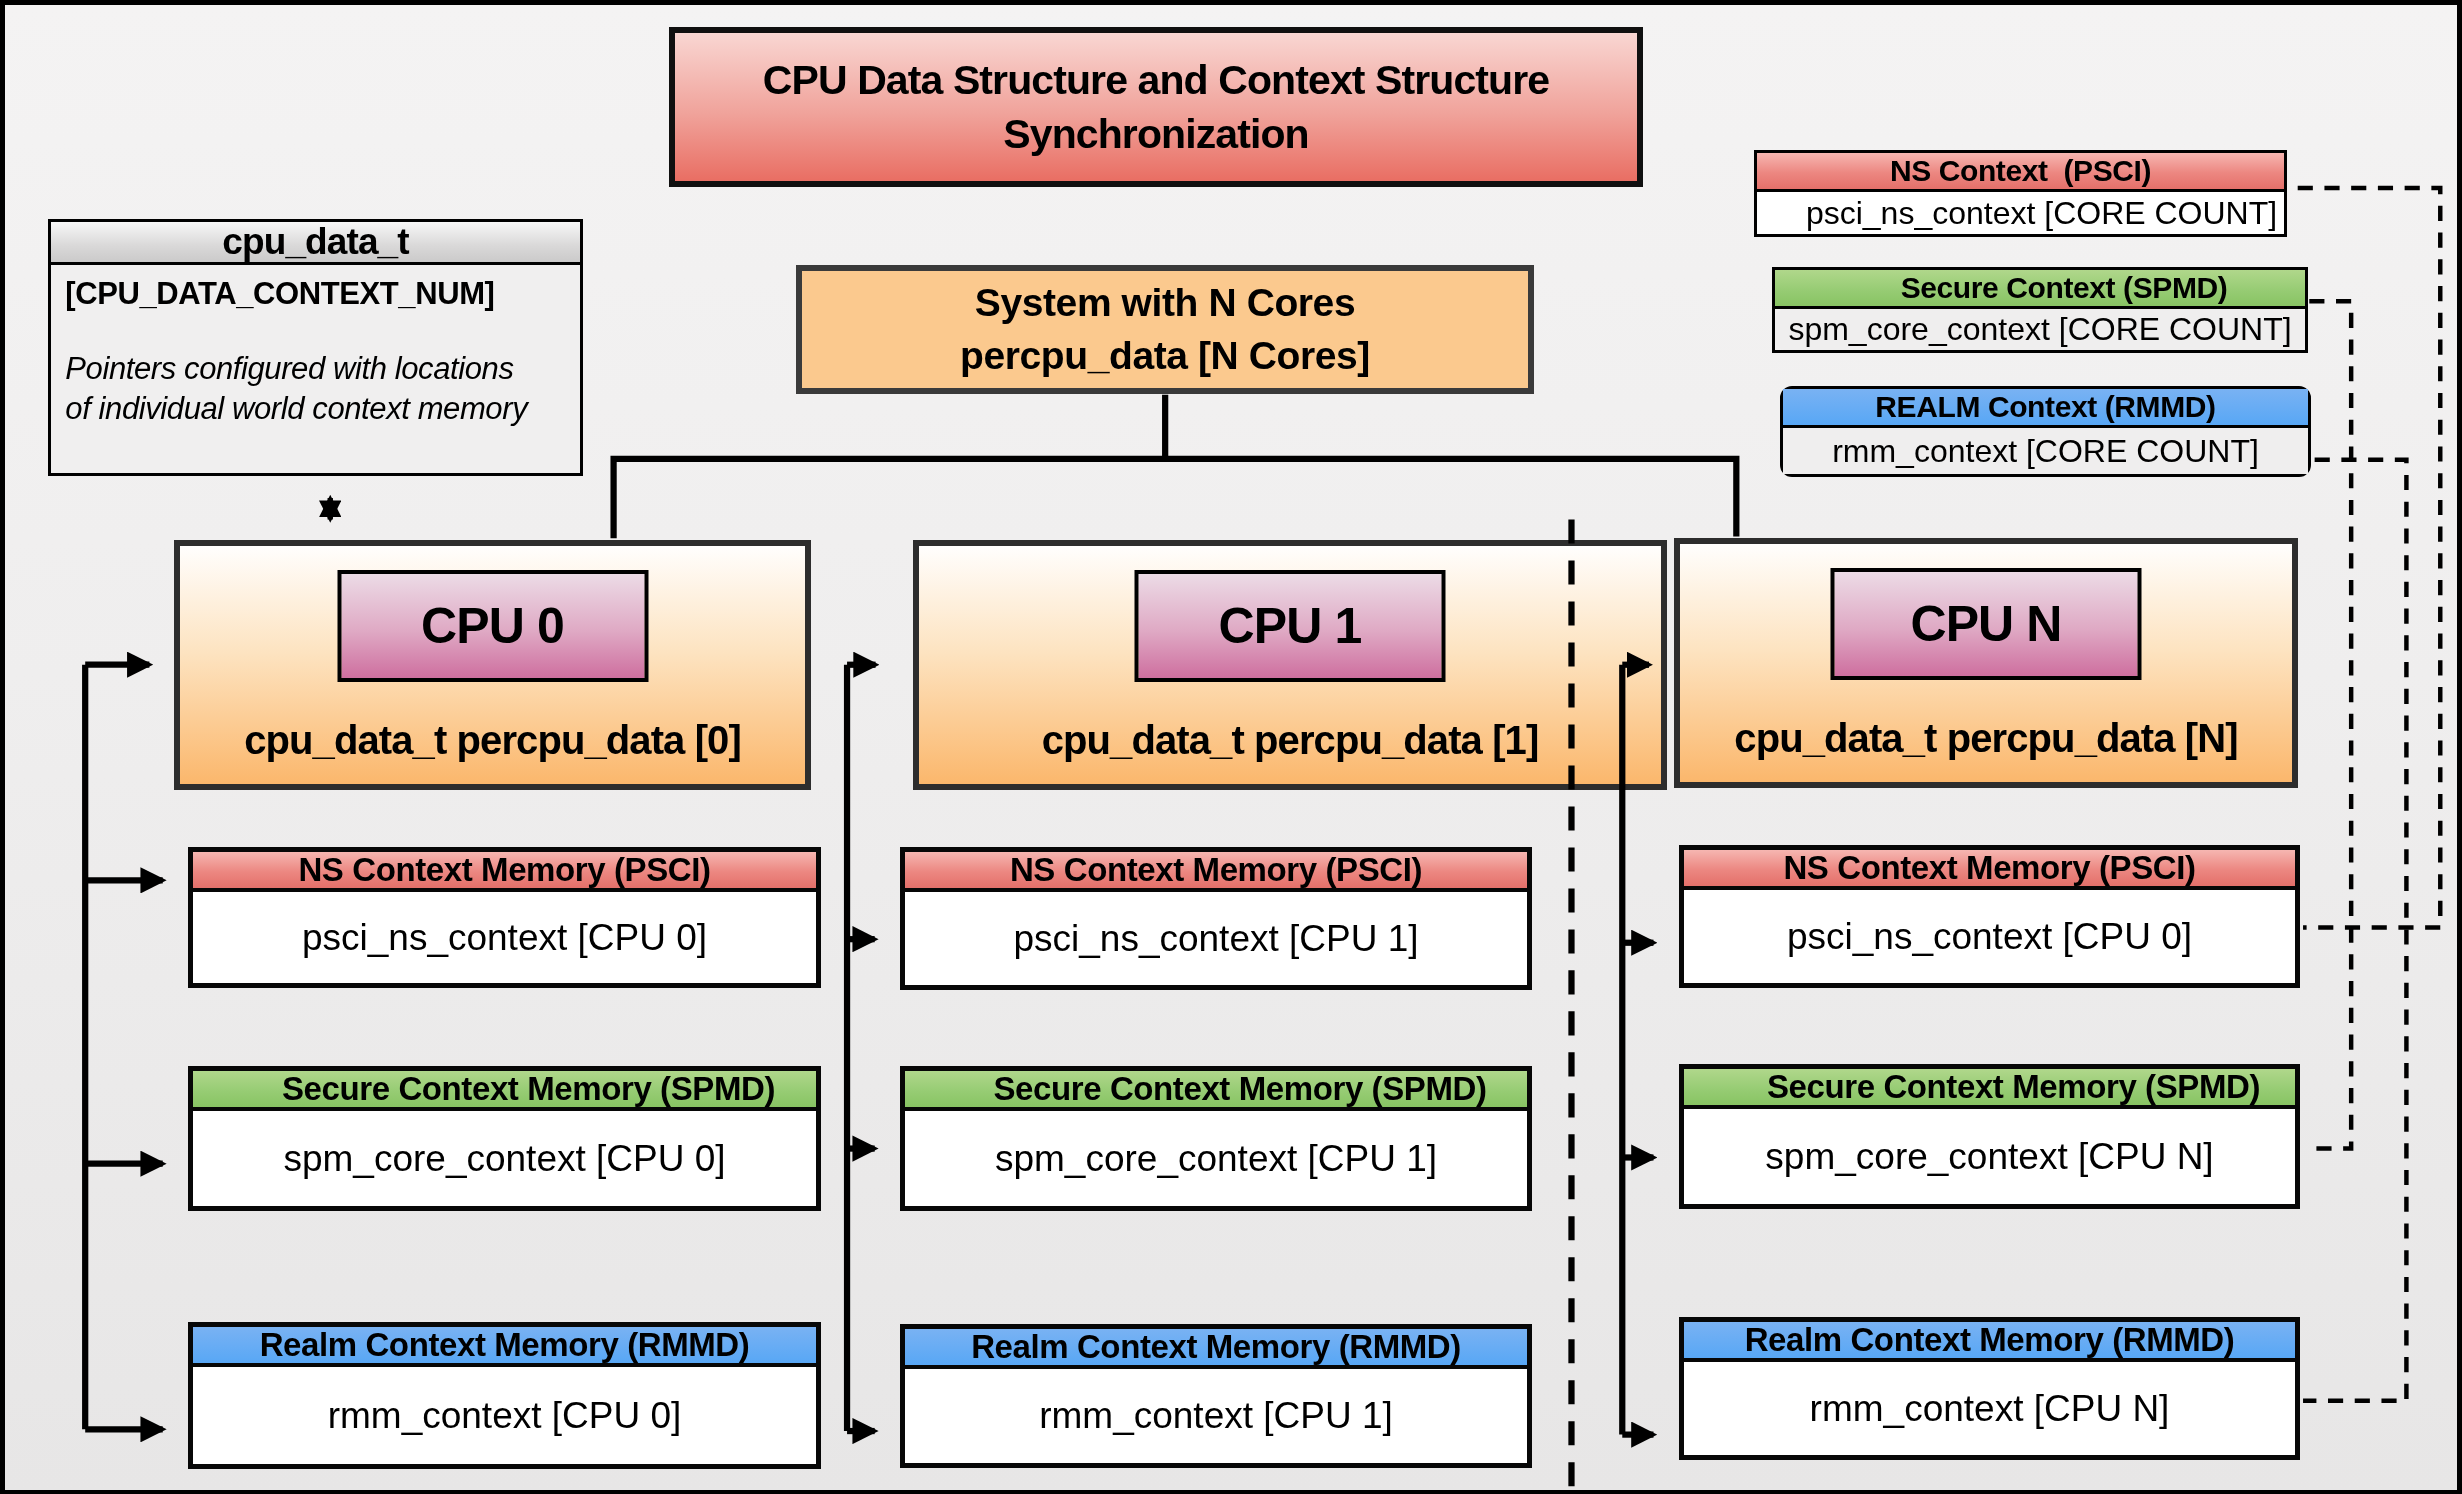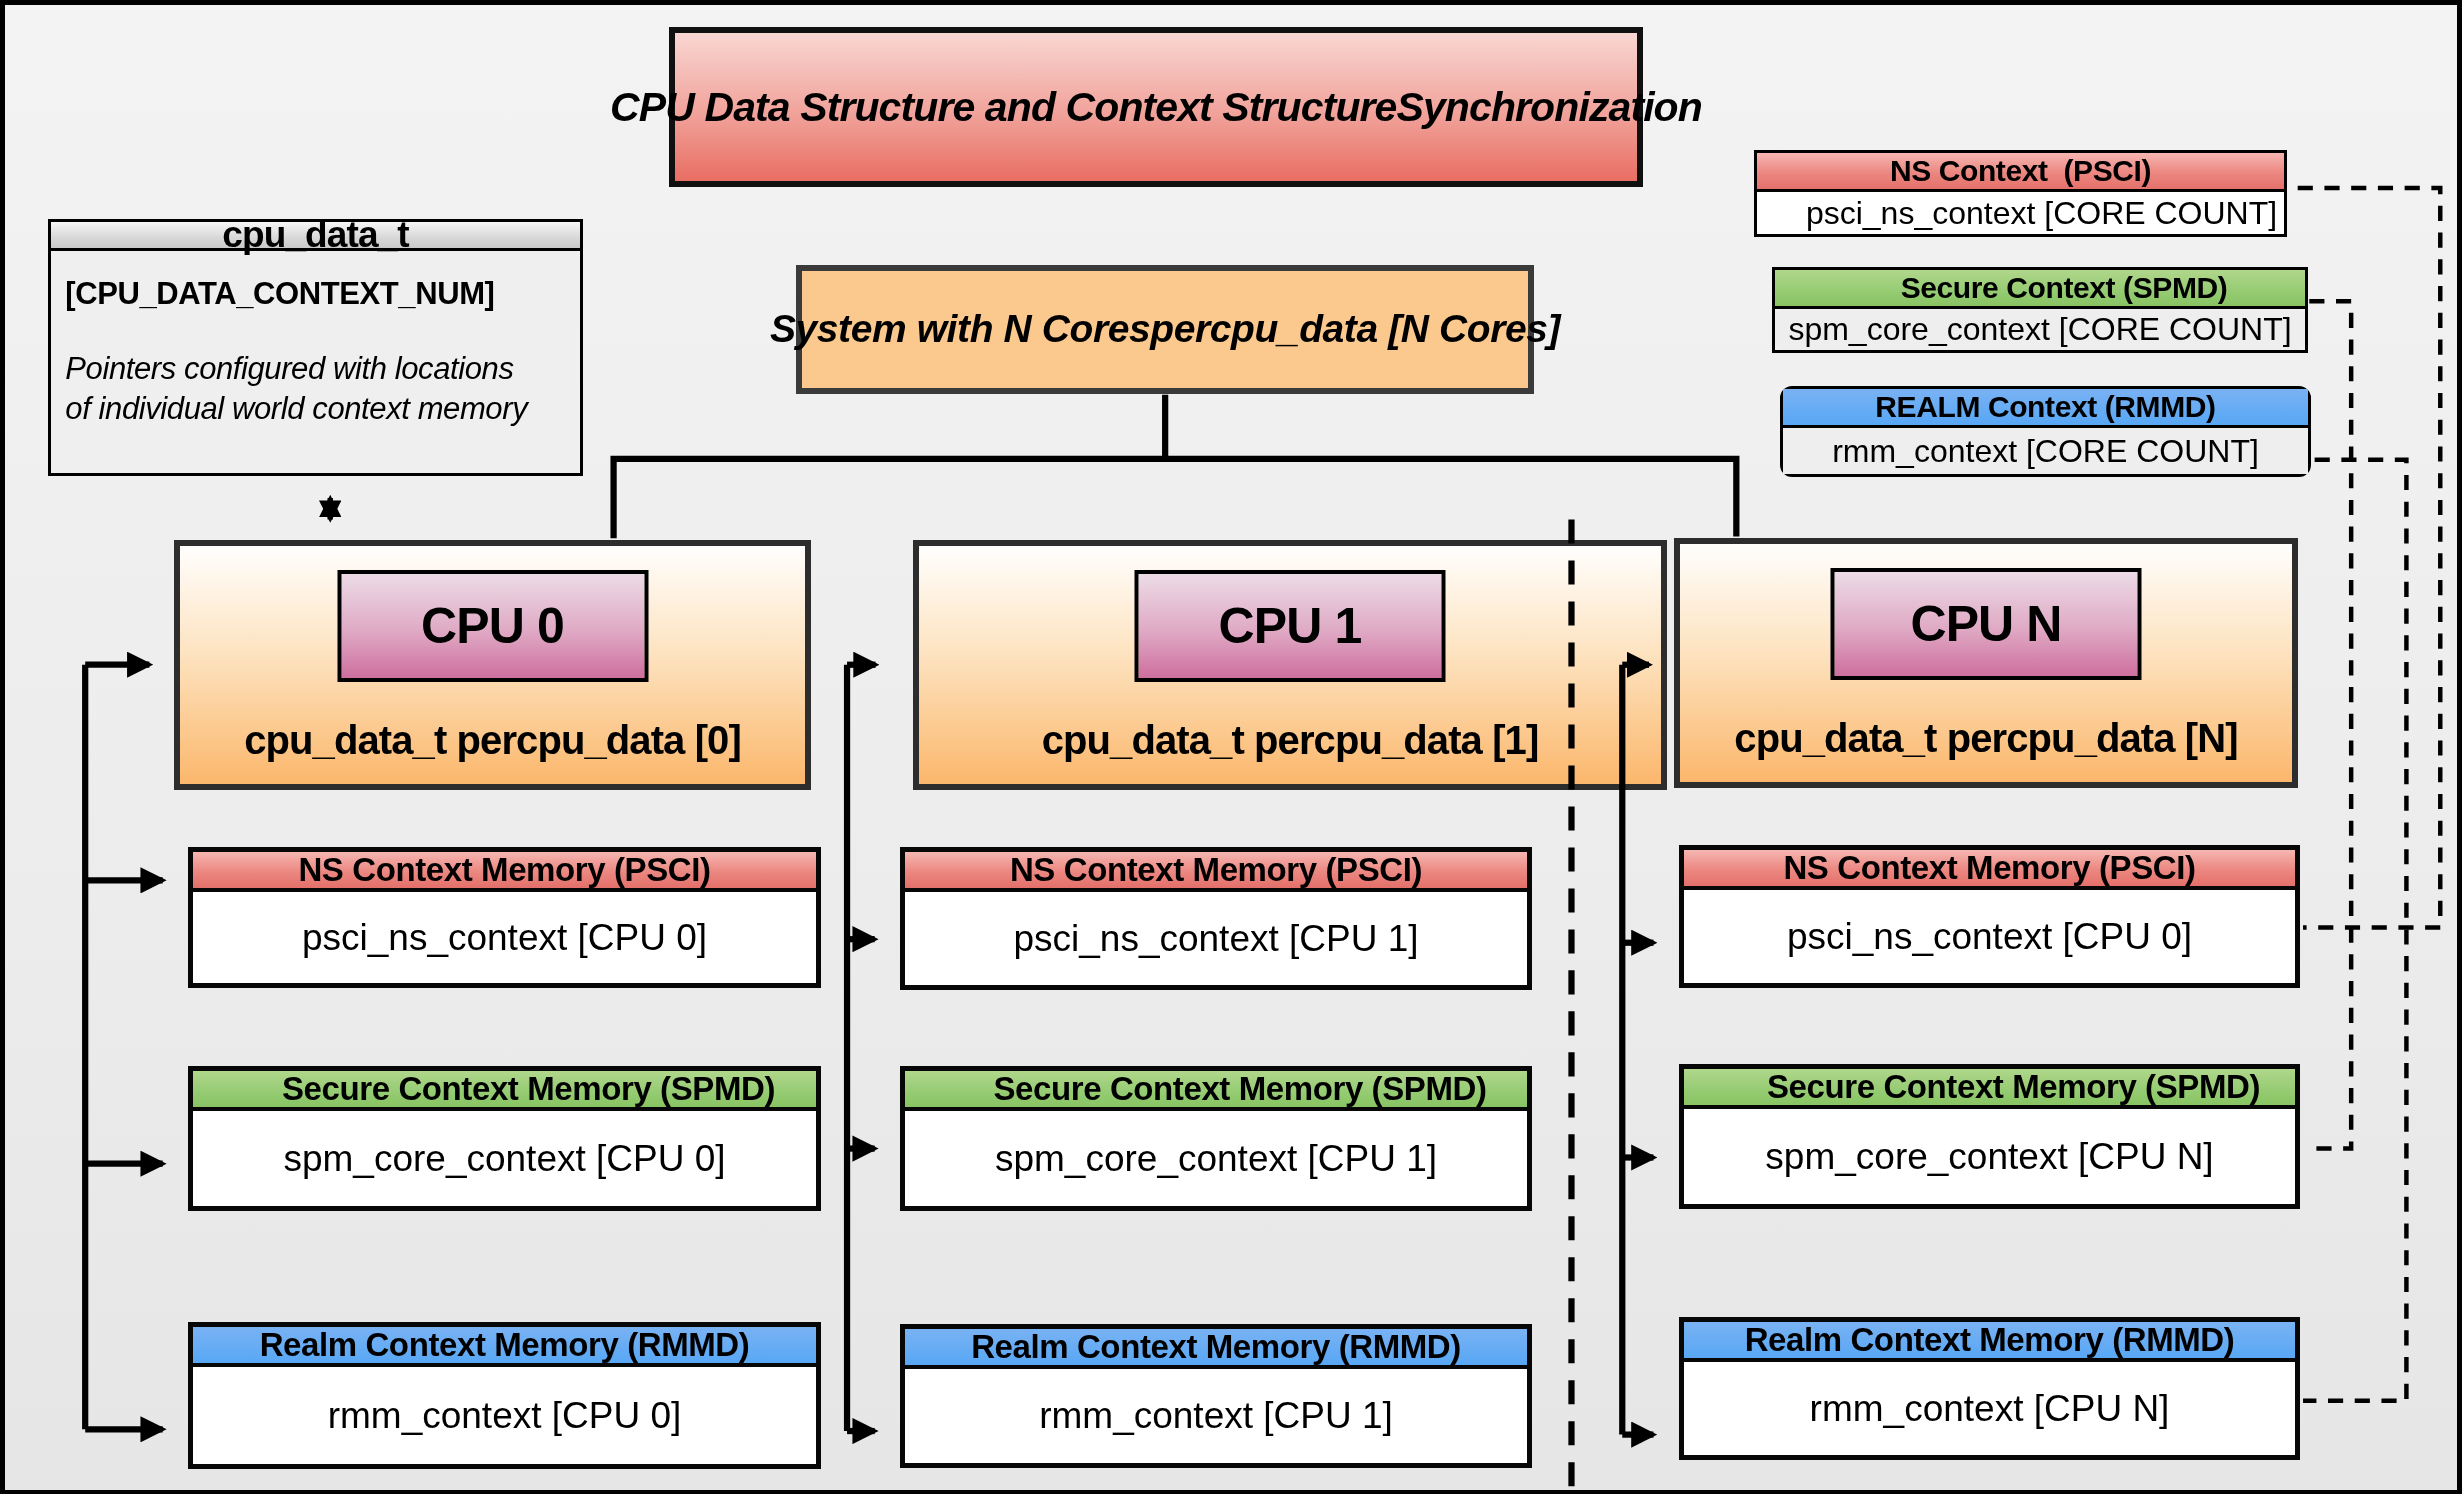--- a/index.html
+++ b/index.html
@@ -5,37 +5,37 @@
   html,body{margin:0;padding:0;background:#fff;}
   .page{
     position:relative;width:2462px;height:1495px;box-sizing:border-box;
     border:5.3px solid #000;
     background:linear-gradient(180deg,#f4f3f3 0%,#efeeee 45%,#e7e6e6 100%);
     font-family:"Liberation Sans","DejaVu Sans",sans-serif;
     color:#000;overflow:hidden;
   }
   .t{white-space:pre;}
   .abs{position:absolute;box-sizing:border-box;}
-  .col{display:flex;flex-direction:row;align-items:center;justify-content:center;text-align:center;font-style:italic;}
+  .col{display:flex;flex-direction:column;align-items:center;justify-content:center;text-align:center;}
 
   
   .title-box{
     left:664px;top:22px;width:974px;height:160px;z-index:10;
     border:6.2px solid #101010;
     background:linear-gradient(180deg,#f9d6d2 0%,#f0a29a 55%,#e96e63 100%);
     font-weight:bold;font-size:41px;letter-spacing:-0.9px;line-height:1.32;
   }
 
   
   .struct-box{
     left:43px;top:214px;width:535px;height:257px;z-index:10;
     border:3.6px solid #000;background:#f0efef;
   }
   .struct-header{
-    position:absolute;left:0;top:0;right:0;height:29px;
+    position:absolute;left:0;top:0;right:0;height:43px;
     border-bottom:3.6px solid #000;box-sizing:border-box;
     background:linear-gradient(180deg,#f7f7f7 0%,#d9d8d8 60%,#cbcaca 100%);
     font-weight:bold;font-size:37px;letter-spacing:-0.9px;
     display:flex;align-items:center;justify-content:center;
   }
   .struct-body{position:absolute;left:14.3px;top:52px;right:9px;bottom:5.3px;}
   .struct-field{font-weight:bold;font-size:31px;line-height:1.26;letter-spacing:-0.4px;}
   .struct-note{font-style:italic;font-size:31px;line-height:1.3;margin-top:36px;letter-spacing:-0.4px;}
 
   

